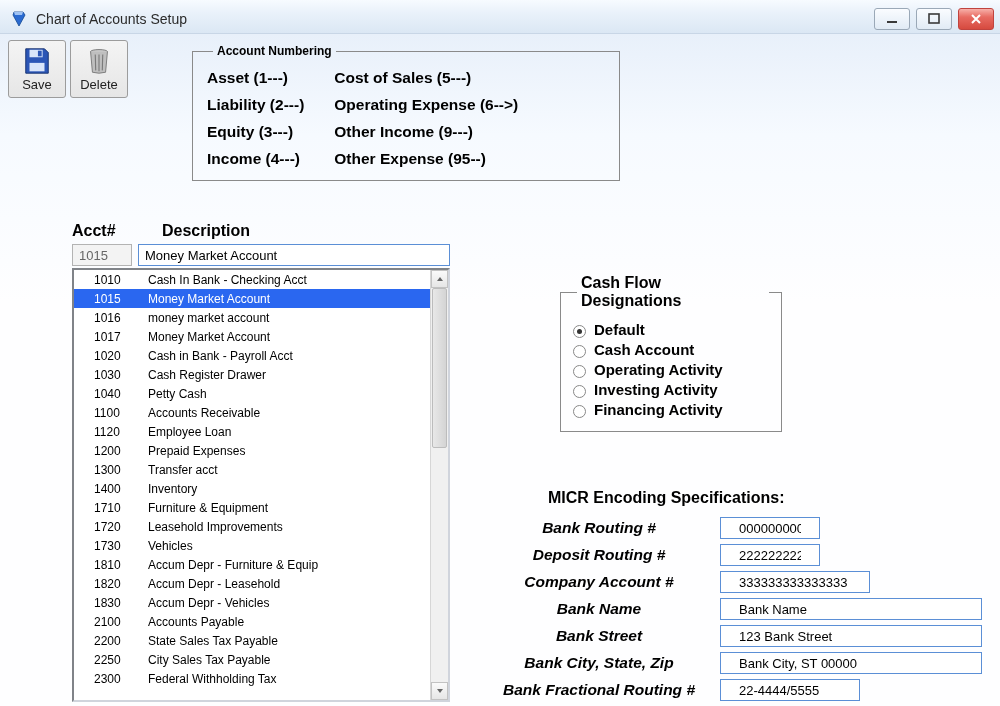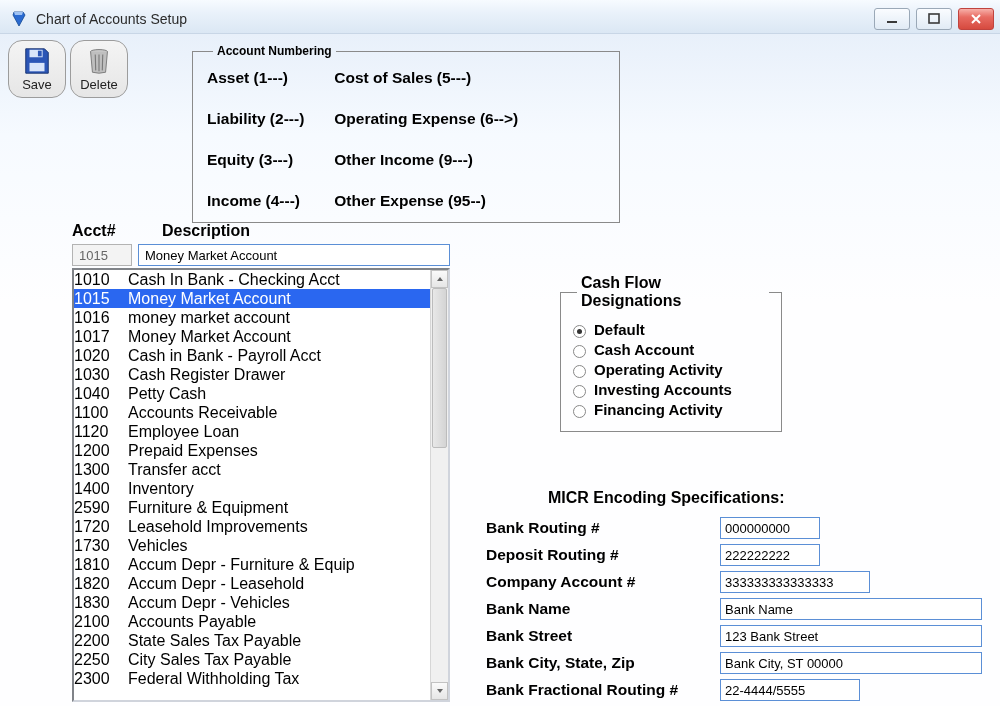--- a/index.html
+++ b/index.html
@@ -45,37 +45,37 @@
     background: linear-gradient(to bottom, #e8f0fa 0%, #f6faff 15%, #fefeff 40%);
     padding: 8px 10px 10px 10px;
   }
 
   
   .toolbar { position:absolute; top:6px; left:8px; display:flex; gap:4px; }
   .tool-btn {
     width:58px; height:58px;
     border:1px solid #9c9c9c;
     background:linear-gradient(to bottom,#f4f4f4,#e6e6e6);
-    border-radius:14px;
+    border-radius:3px;
     display:flex; flex-direction:column; align-items:center; justify-content:center;
     gap:1px; cursor:pointer;
     font-size:13px;
   }
   .tool-btn .glyph { width:34px; height:30px; display:flex; align-items:center; justify-content:center; }
   .tool-btn .lbl { color:#222; }
 
   
   .acct-numbering {
     position:absolute; top:10px; left:190px;
     width:428px; padding:10px 14px 10px 14px;
     border:1px solid #8a8a8a;
   }
   .acct-numbering legend { font-weight:bold; font-size:12px; padding:0 4px; margin-left:6px; }
   .numbering-cols { display:flex; gap:30px; }
-  .numbering-cols .col { display:flex; flex-direction:column; gap:20px; }
+  .numbering-cols .col { display:flex; flex-direction:column; gap:6px; }
   .numbering-cols .row { font-weight:bold; font-size:15.5px; line-height:1.35; white-space:nowrap; }
 
   
   .list-area { position:absolute; top:188px; left:72px; width:378px; }
   .list-headers { display:flex; gap:32px; font-weight:bold; font-size:16px; margin-bottom:4px; }
   .list-headers .h-acct { width:58px; }
   .input-row { display:flex; gap:6px; margin-bottom:2px; }
   .acct-input { width:60px; height:22px; border:1px solid #b3b3b3; background:#f3f3f3; color:#666; padding:2px 6px; font-size:13px; }
   .desc-input { flex:1; height:22px; border:1px solid #5b8fd6; padding:2px 6px; font-size:13px; background:#fff; }
   .acct-listbox {
@@ -98,21 +98,21 @@
     color:#666;
   }
   .scrollbar .sb-track { flex:1; position:relative; }
   .scrollbar .sb-thumb {
     position:absolute; top:0; left:1px; right:1px; height:160px;
     background:linear-gradient(to right,#e8e8e8,#d4d4d4);
     border:1px solid #bcbcbc; border-radius:2px;
   }
   .acct-row {
     display:flex; height:19px; align-items:center;
-    padding:0 0; font-size:16px; cursor:pointer;
+    padding:0 20px; font-size:12px; cursor:pointer;
     white-space:nowrap;
   }
   .acct-row .num { width:54px; }
   .acct-row .desc { }
   .acct-row.sel { background:#2a67f0; color:#fff; }
 
   
   .cashflow {
     position:absolute; top:240px; left:558px;
     width:222px; padding:8px 12px 10px 12px;
@@ -127,23 +127,23 @@
     cursor:pointer;
   }
   .radio-dot.checked::after {
     content:''; width:5px; height:5px; border-radius:50%; background:#333;
   }
 
   
   .micr { position:absolute; top:455px; left:486px; width:502px; }
   .micr-title { font-weight:bold; font-size:16px; margin-bottom:10px; margin-left:62px; }
   .micr-grid { display:grid; grid-template-columns: 226px 1fr; row-gap:5px; column-gap:8px; align-items:center; }
-  .micr-label { text-align:left; font-weight:bold; font-size:15.5px; }
+  .micr-label { text-align:center; font-weight:bold; font-size:15.5px;font-style:italic; }
   .micr-input {
-    height:22px; border:1px solid #5b8fd6; padding:2px 4px; font-size:13px; background:#fff;
+    height:22px; border:1px solid #5b8fd6; padding:2px 18px; font-size:13px; background:#fff;
   }
   .micr-input.w-small { width:100px; }
   .micr-input.w-med   { width:150px; }
   .micr-input.w-large { width:262px; }
   .micr-input.w-frac  { width:140px; }
 </style>
 </head>
 <body>
 
 <div class="titlebar">
@@ -272,21 +272,21 @@
           </div>
           <div class="acct-row">
             <span class="num">1300</span>
             <span class="desc">Transfer acct</span>
           </div>
           <div class="acct-row">
             <span class="num">1400</span>
             <span class="desc">Inventory</span>
           </div>
           <div class="acct-row">
-            <span class="num">2590</span>
+            <span class="num">1710</span>
             <span class="desc">Furniture &amp; Equipment</span>
           </div>
           <div class="acct-row">
             <span class="num">1720</span>
             <span class="desc">Leasehold Improvements</span>
           </div>
           <div class="acct-row">
             <span class="num">1730</span>
             <span class="desc">Vehicles</span>
           </div>
@@ -347,21 +347,21 @@
         <div class="radio-opt">
           <span class="radio-dot"></span>
           <span>Cash Account</span>
         </div>
         <div class="radio-opt">
           <span class="radio-dot"></span>
           <span>Operating Activity</span>
         </div>
         <div class="radio-opt">
           <span class="radio-dot"></span>
-          <span>Investing Accounts</span>
+          <span>Investing Activity</span>
         </div>
         <div class="radio-opt">
           <span class="radio-dot"></span>
           <span>Financing Activity</span>
         </div>
       </div>
   </fieldset>
 
   <div class="micr">
     <div class="micr-title">MICR Encoding Specifications:</div>

